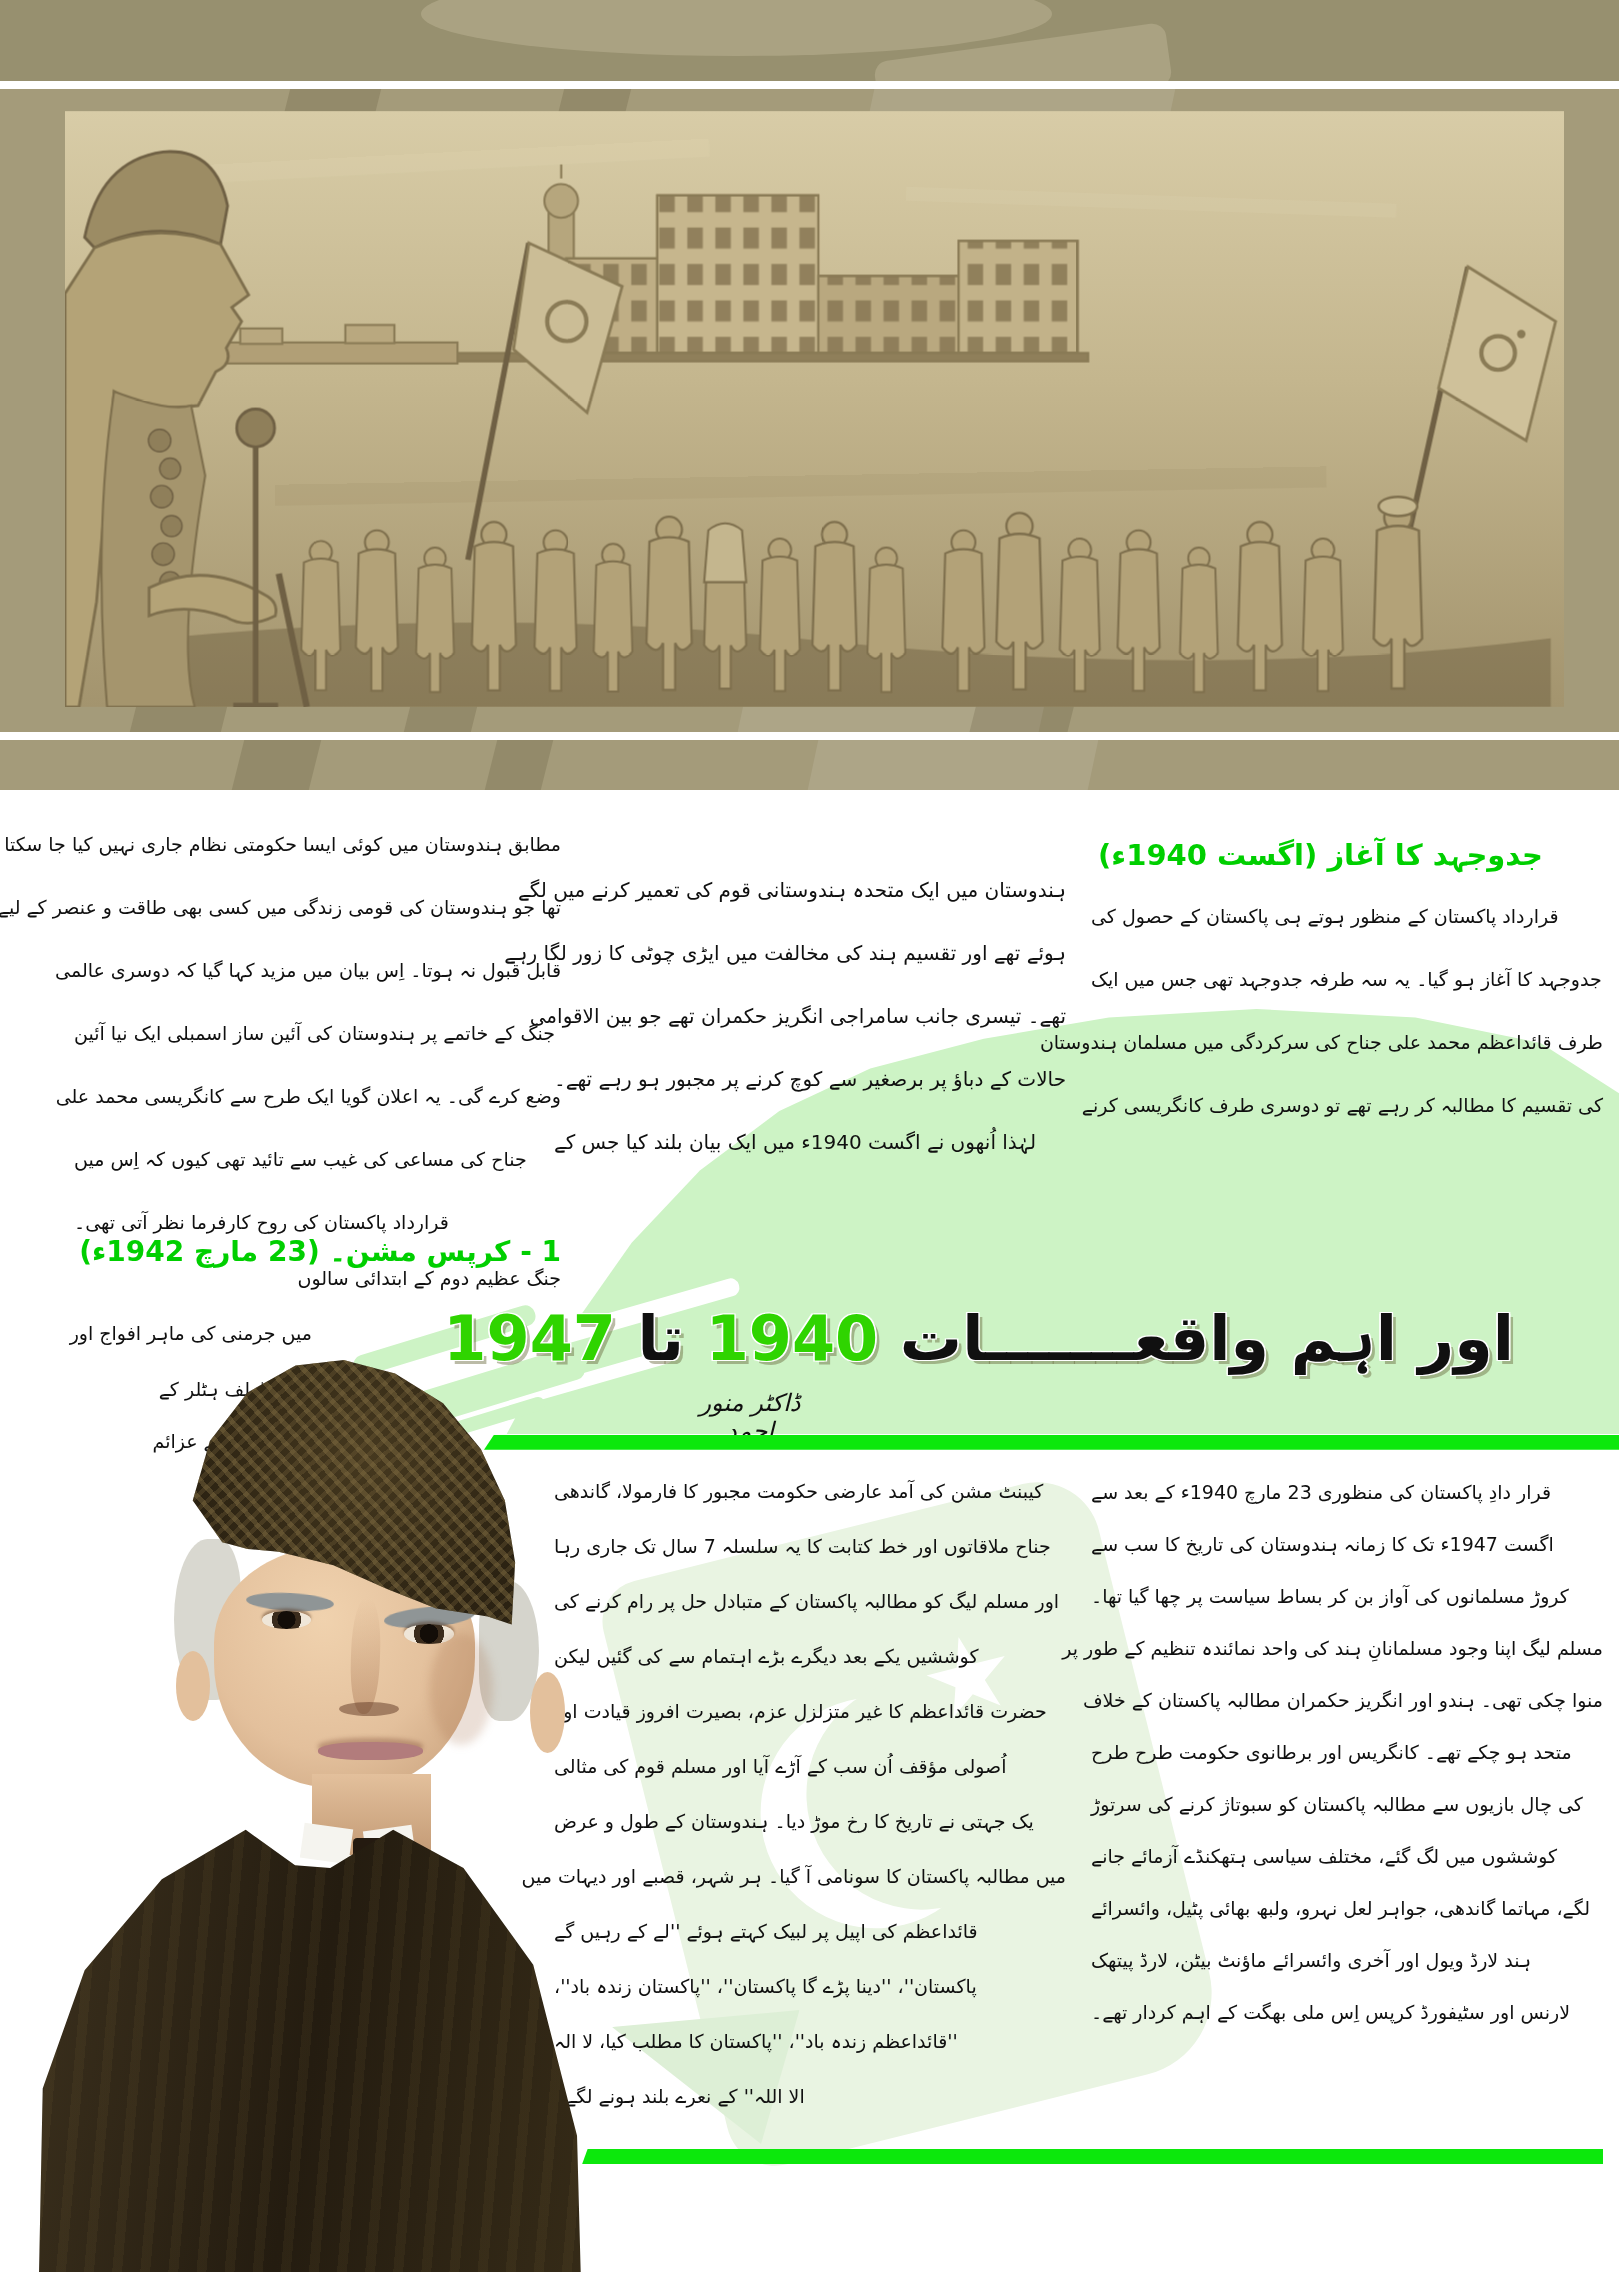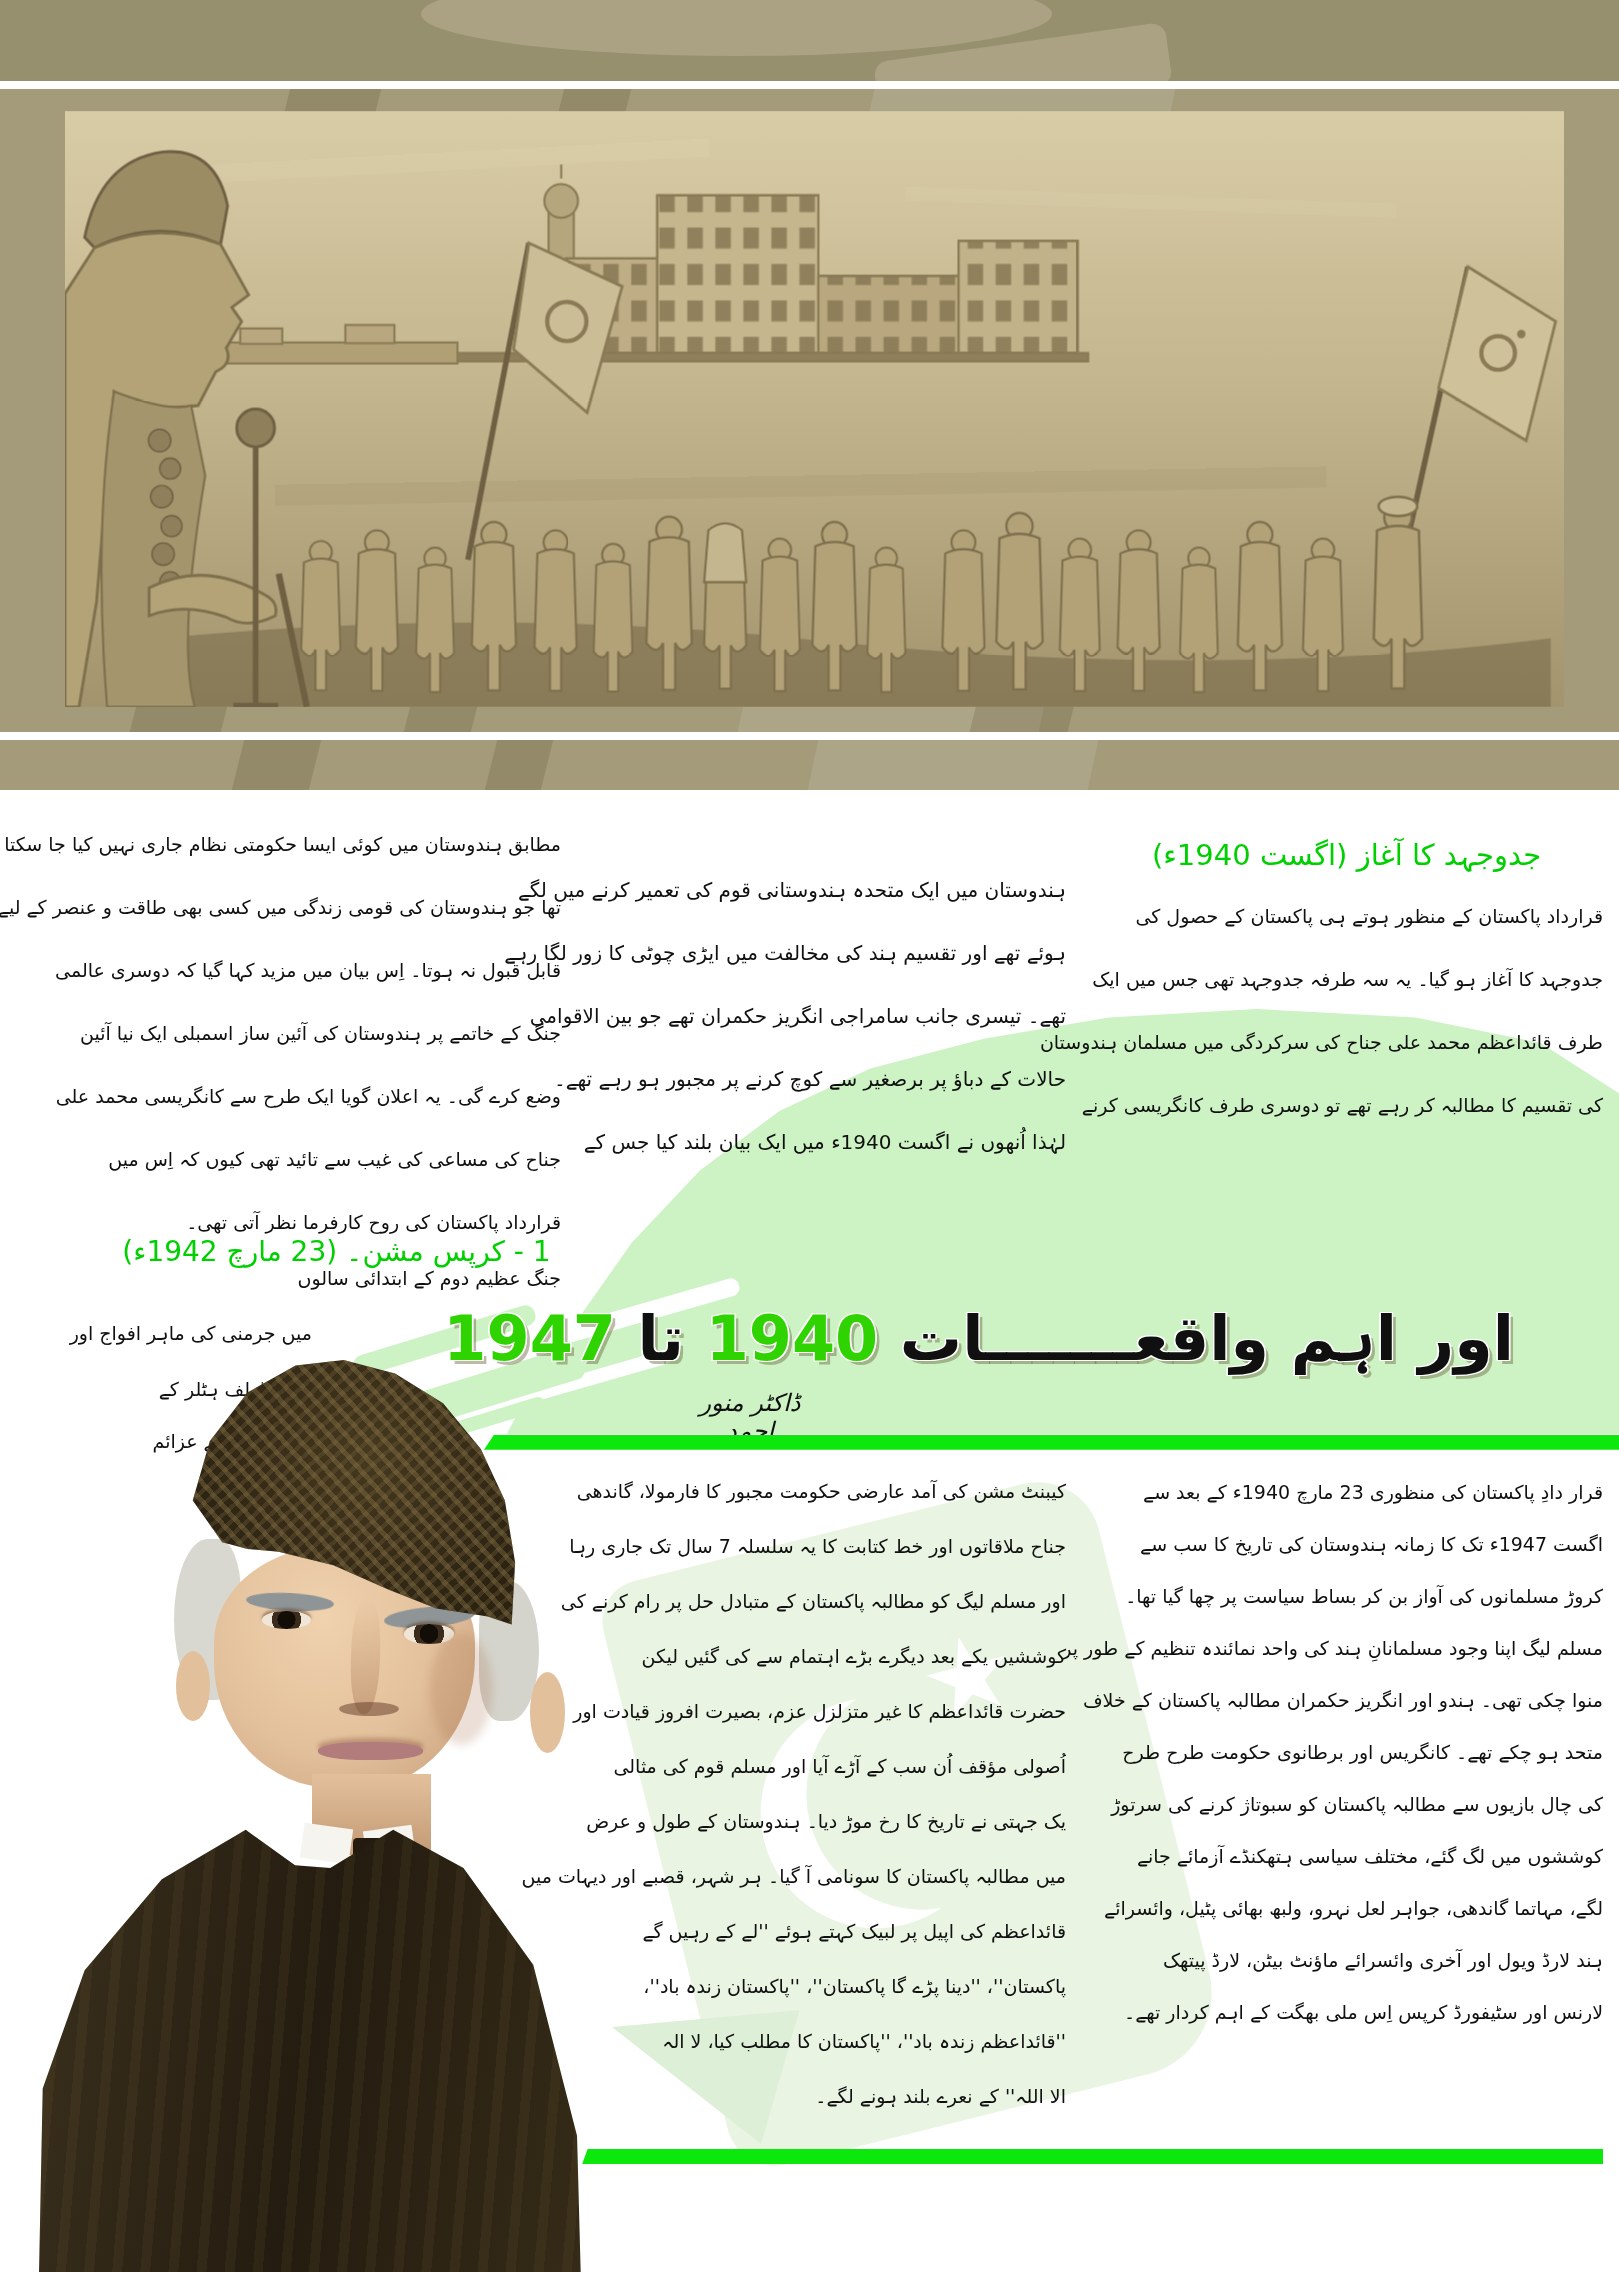--- a/index.html
+++ b/index.html
@@ -22,27 +22,27 @@
   #whitestripe2{left:0;top:732px;width:1619px;height:8.4px;background:#fff;}
   #band2{left:0;top:740px;width:1619px;height:50px;background:var(--khaki);overflow:hidden;}
   .streak{position:absolute;background:rgba(60,50,25,.16);transform:skewX(-14deg);}
   .lightpatch{position:absolute;background:rgba(255,255,255,.10);}
 
   
   #relief{left:65px;top:111px;width:1499px;height:596px;display:block;}
 
   
   .col{direction:rtl;color:var(--ink);}
-  .tl{white-space:nowrap;text-align:right;}
+  .tl{white-space:nowrap;text-align:left;}
   .c-right-top {left:1091px;top:885px;width:512px;font-size:19px;line-height:63px;}
   .c-mid-top   {left:554px; top:859px;width:512px;font-size:20px;line-height:63px;}
   .c-left-top  {left:74px; top:813px;width:487px;font-size:19px;line-height:63px;}
   .c-right-bot {left:1091px;top:1466px;width:512px;font-size:19px;line-height:52px;}
   .c-mid-bot   {left:554px; top:1464px;width:512px;font-size:19px;line-height:55px;}
-  .greenhead{color:var(--headgreen);font-weight:normal;white-space:nowrap;direction:rtl;}
+  .greenhead{color:var(--headgreen);font-weight:bold;white-space:nowrap;direction:rtl;}
   #h-section1{left:1150px;top:838px;width:393px;font-size:29px;text-align:center;}
   #h-section2{left:112px;top:1235px;width:449px;font-size:28px;text-align:center;}
   .wrapline{direction:rtl;white-space:nowrap;font-size:19px;color:var(--ink);}
 
   
   #blob{left:484px;top:1009px;width:1136px;height:425px;background:var(--blob);
     clip-path:polygon(100% 20%,93% 8%,82% 2%,68% 0%,55% 2%,44% 7%,34% 14%,26% 24%,19% 38%,13% 55%,8% 74%,4% 90%,2% 100%,100% 100%);}
   .brushgap{position:absolute;background:#fff;transform:rotate(-16deg);border-radius:8.4px;}
   .brushbit{position:absolute;background:var(--blob);transform:rotate(-17deg);border-radius:9.8px;}
   #title-main{left:701px;top:1115px;width:708px;text-align:center;direction:rtl;

